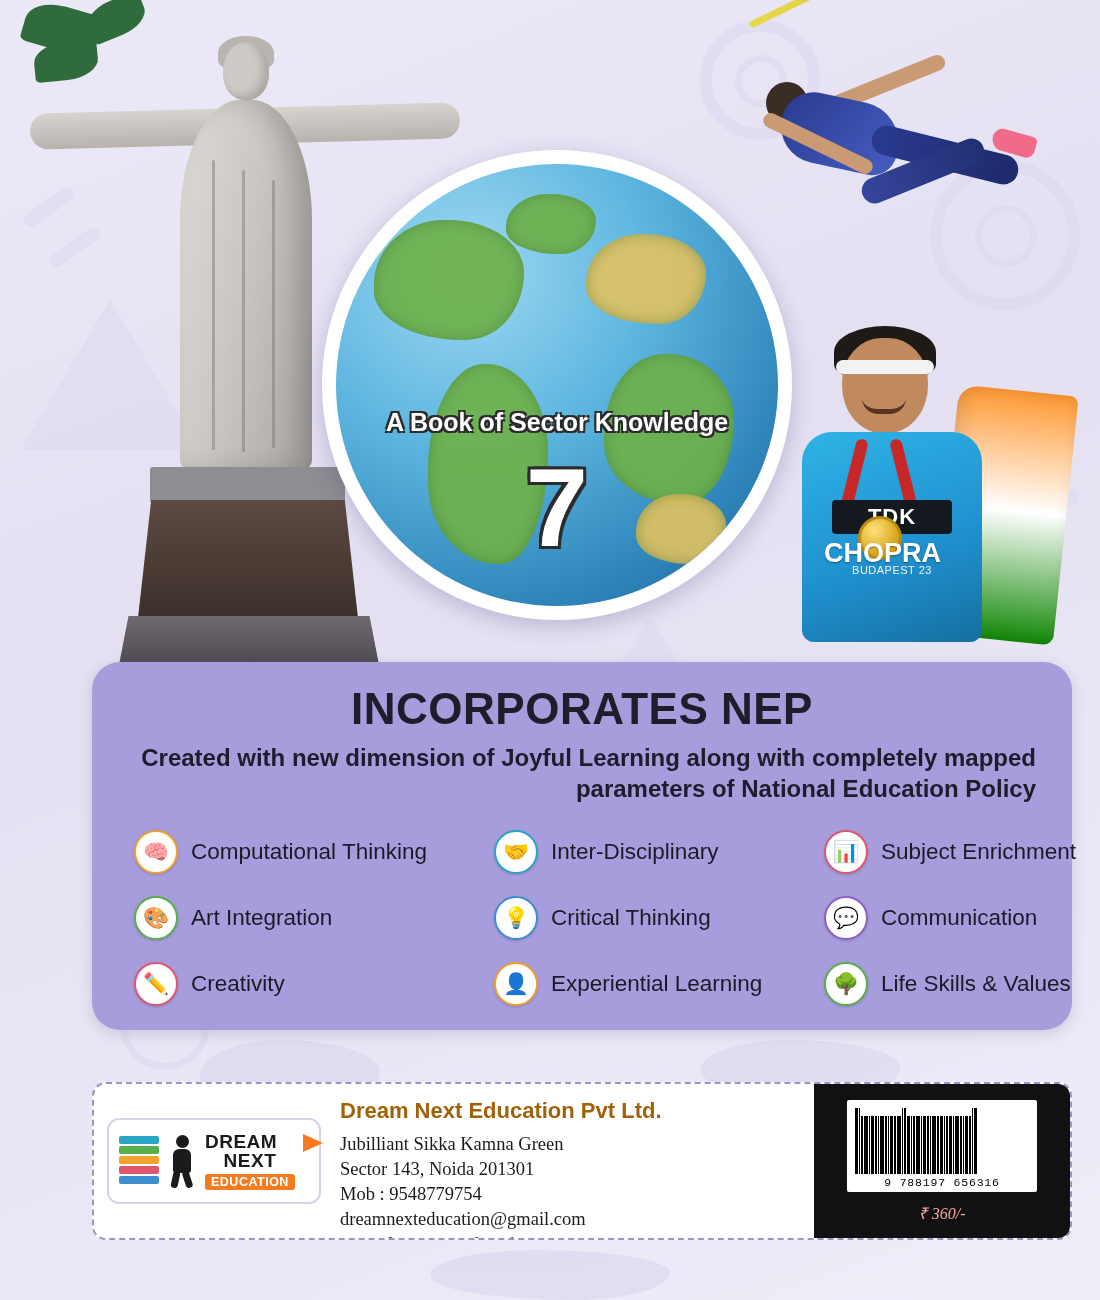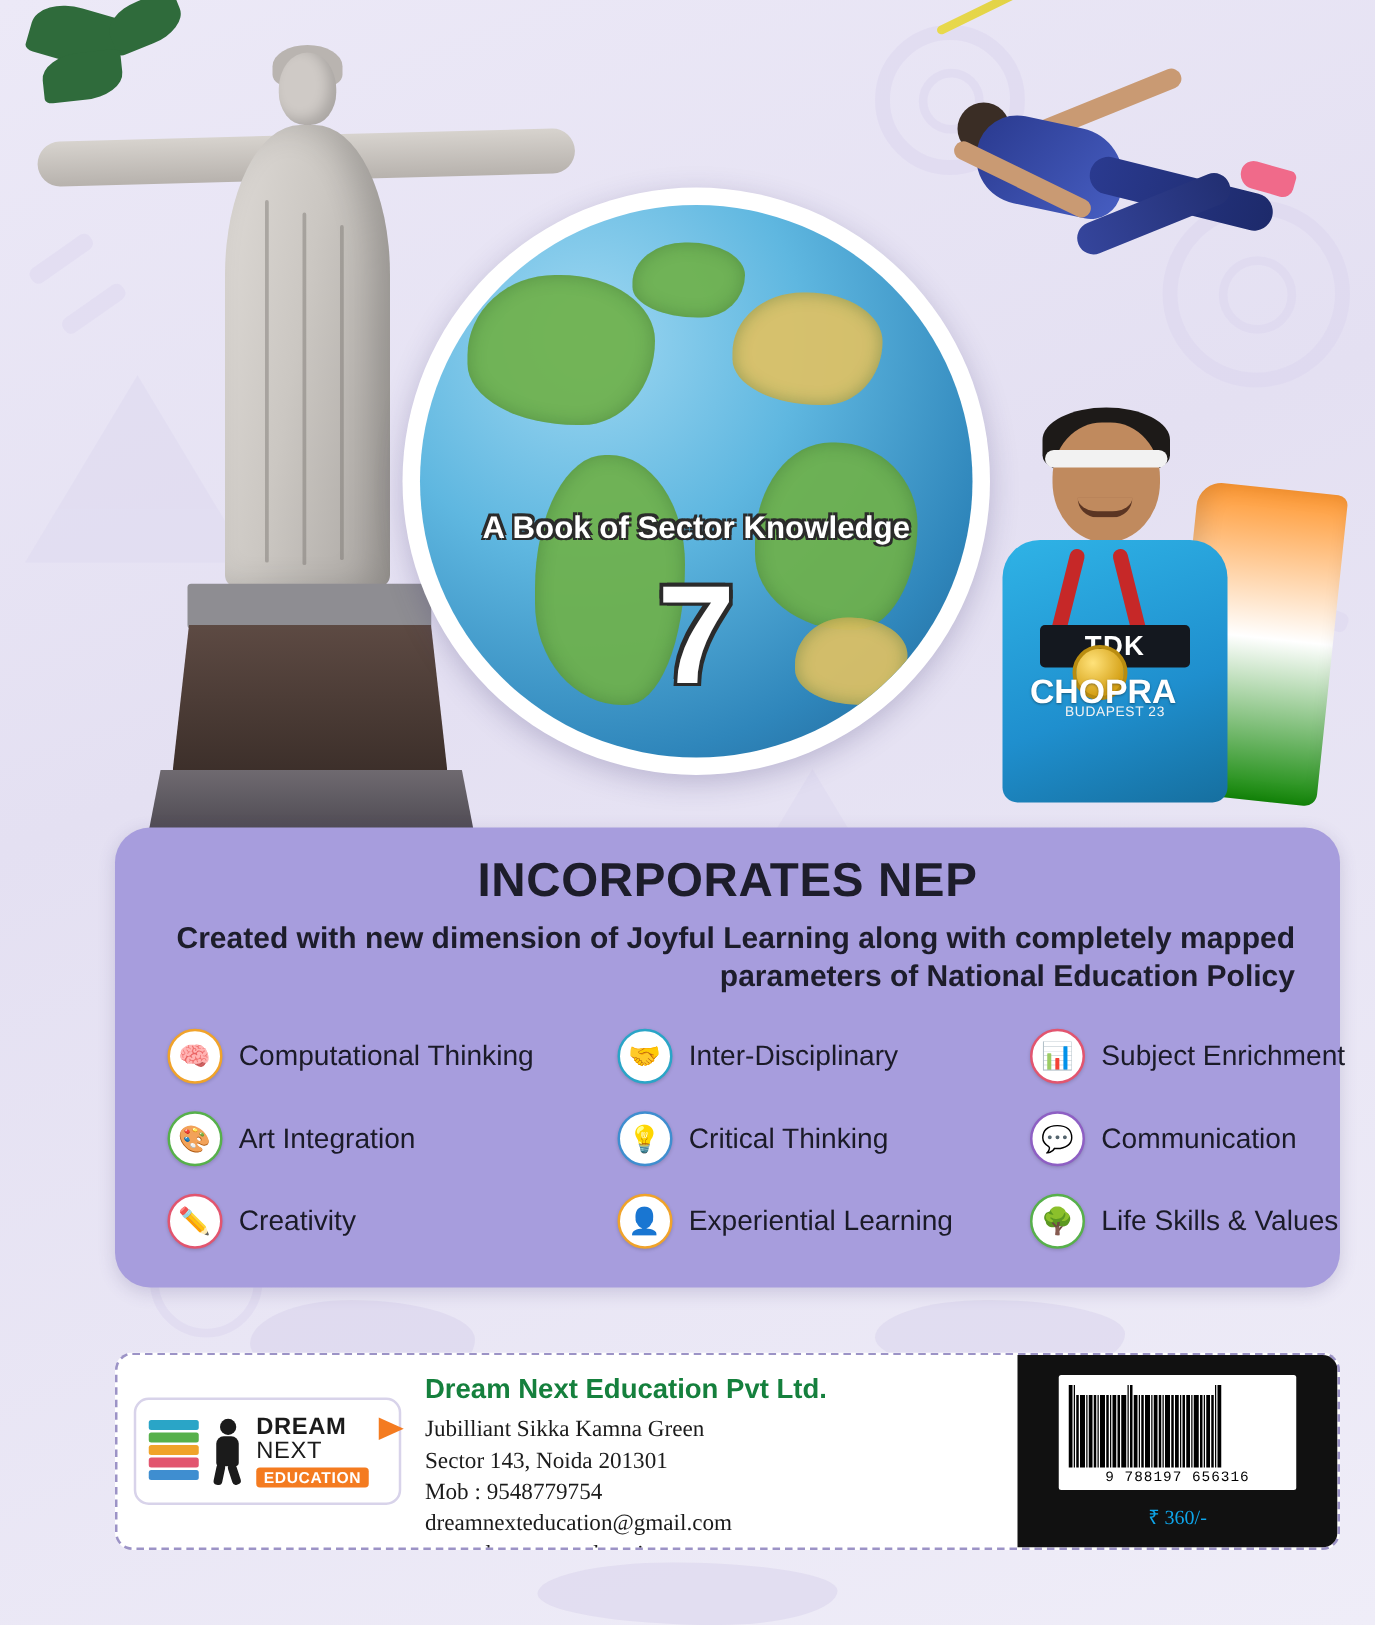--- a/index.html
+++ b/index.html
@@ -214,21 +214,21 @@
 
   
   .nep {
     position: absolute; left: 92px; top: 662px; width: 980px; height: 368px;
     background: #a79ddd; border-radius: 28px;
     box-shadow: 0 4px 14px rgba(80,70,130,.2);
     padding: 22px 26px 18px;
   }
   .nep-title {
     text-align: center; color: #1d1d2b; font-weight: bold;
-    font-size: 38px; letter-spacing: .5px;
+    font-size: 44px; letter-spacing: .5px;
   }
   .nep-desc {
     text-align: right; color: #1d1d2b; font-size: 24px; font-weight: bold;
     line-height: 31px; margin-top: 8px; padding: 0 10px;
   }
   .nep-grid {
     display: grid; grid-template-columns: 360px 330px 270px;
     row-gap: 22px; margin-top: 26px; padding-left: 16px;
   }
   .feat { display: flex; align-items: center; gap: 13px; }
@@ -267,51 +267,51 @@
   .lb { position: absolute; left: 0; width: 40px; height: 8px; border-radius: 2px; }
   .logo-person {
     width: 30px; height: 52px; position: relative; flex: 0 0 auto;
   }
   .lp-head { position: absolute; left: 9px; top: 0; width: 13px; height: 13px; background: #1b1b1b; border-radius: 50%; }
   .lp-body { position: absolute; left: 6px; top: 14px; width: 18px; height: 24px; background: #1b1b1b; border-radius: 6px 6px 3px 3px; }
   .lp-leg1 { position: absolute; left: 5px; top: 36px; width: 7px; height: 17px; background: #1b1b1b; transform: rotate(12deg); border-radius: 3px; }
   .lp-leg2 { position: absolute; left: 17px; top: 36px; width: 7px; height: 17px; background: #1b1b1b; transform: rotate(-18deg); border-radius: 3px; }
   .logo-text { display: flex; flex-direction: column; line-height: 1; }
   .logo-dream { font-size: 19px; font-weight: bold; color: #1b1b1b; letter-spacing: .5px; }
-  .logo-next { font-size: 19px; font-weight: normal; color: #1b1b1b; letter-spacing: .5px; }
+  .logo-next { font-size: 19px; font-weight: bold; color: #1b1b1b; letter-spacing: .5px; text-align: center; }
   .logo-edu {
     font-size: 12.5px; font-weight: bold; color: #fff; background: #f47b20;
     padding: 2px 6px; border-radius: 3px; margin-top: 4px; letter-spacing: .5px;
   }
   .logo-swoosh {
     width: 0; height: 0; border-left: 20px solid #f47b20;
     border-top: 9px solid transparent; border-bottom: 9px solid transparent;
     align-self: flex-start; margin-top: 6px;
   }
 
   .pub-info { flex: 1; padding: 14px 4px 10px 6px; }
-  .pub-name { color: #15803d; font-weight: bold; font-size: 22px; margin-bottom: 8px; }
+  .pub-name { color: #a16207; font-weight: bold; font-size: 22px; margin-bottom: 8px; }
   .pub-line {
     font-family: "Liberation Serif", serif; font-size: 18.5px; color: #1b1b1b; line-height: 25px;
   }
 
   .barcode-box {
     width: 256px; background: #111; display: flex; flex-direction: column;
     align-items: center; justify-content: center; padding: 10px 0 8px;
   }
   .barcode-card {
     width: 190px; background: #fff; padding: 8px 8px 3px; border-radius: 2px;
   }
   .bars { height: 66px; display: flex; align-items: flex-end; gap: 1px; }
   .bars span { display: block; background: #000; }
   .isbn-num {
     font-family: "Liberation Mono", monospace; font-size: 11.5px; letter-spacing: .8px;
     text-align: center; margin-top: 2px; color: #000;
   }
-  .price { color: #0ea5e9; font-size: 16px; margin-top: 10px; font-family: "Liberation Serif", serif; }
+  .price { color: #fca5a5; font-size: 16px; margin-top: 10px; font-family: "Liberation Serif", serif; font-style: italic; }
 </style>
 </head>
 <body>
 
 <div class="page">
 
   <div class="bg-pattern">
     <div class="bg-shape ring" style="left:700px; top:20px; width:120px; height:120px;"></div>
     <div class="bg-shape ring thin" style="left:735px; top:55px; width:52px; height:52px;"></div>
     <div class="bg-shape ring" style="left:930px; top:160px; width:150px; height:150px;"></div>

